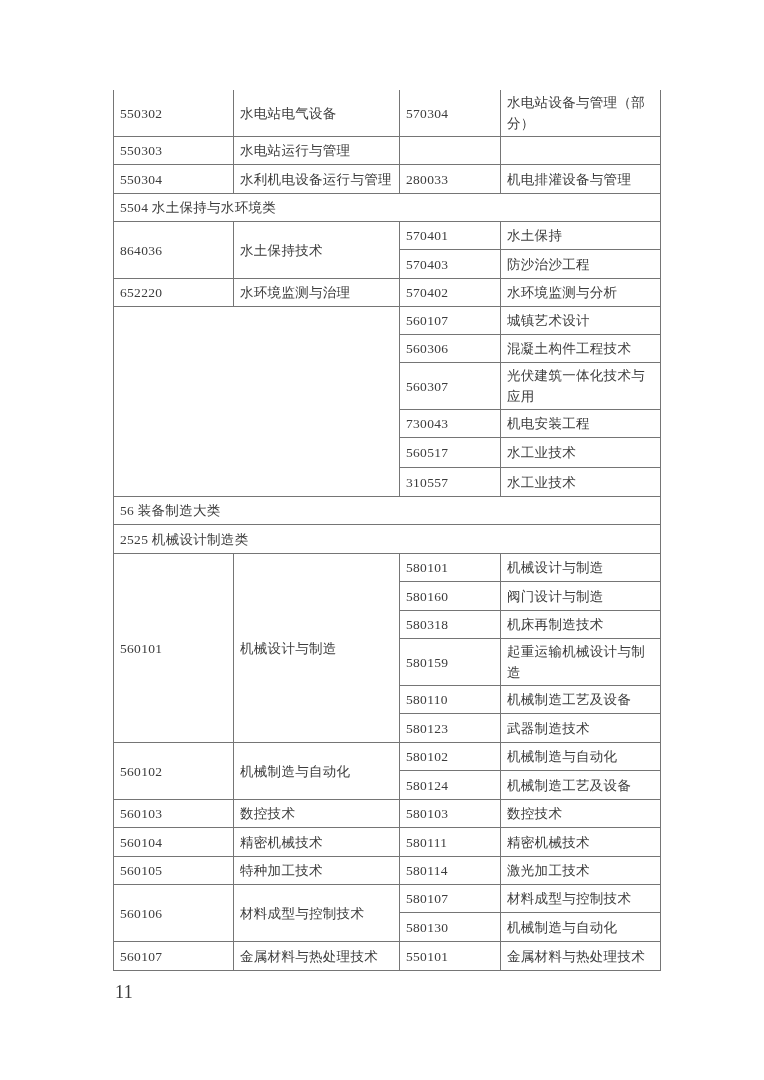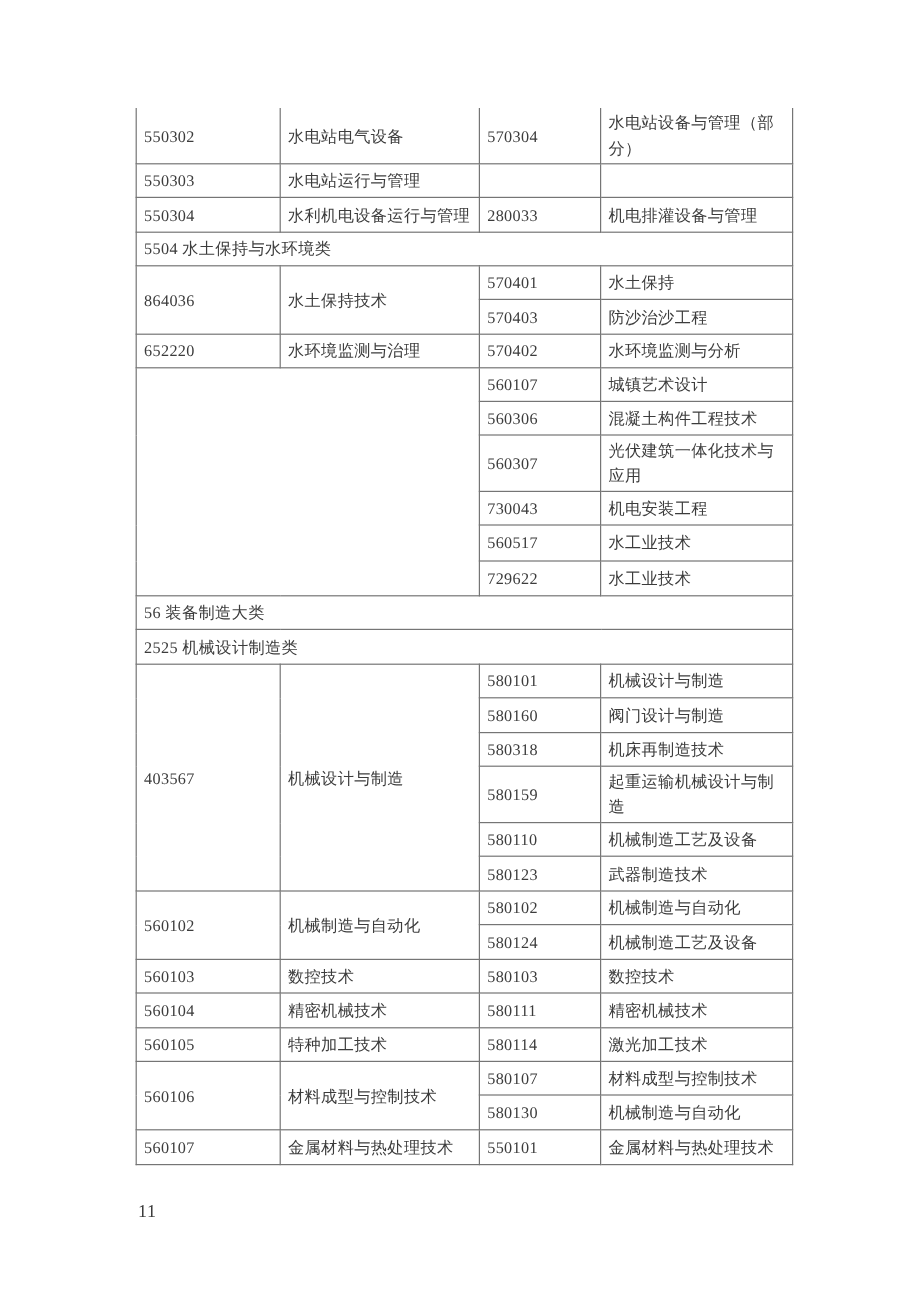--- a/index.html
+++ b/index.html
@@ -51,24 +51,23 @@
     white-space: normal;
   }
   table.mapping td.section {
     white-space: nowrap;
     overflow: hidden;
   }
   .page-number {
     position: absolute;
     left: 115px;
     top: 982px;
-    font-size: 15px;
+    font-size: 18px;
     color: #3c3c3c;
     letter-spacing: 0.5px;
-    margin-top: 20px;
   }
 </style>
 </head>
 <body>
 
 <div class="page">
 
   <table class="mapping">
     <colgroup>
       <col style="width:120px">
@@ -129,31 +128,31 @@
         </tr>
         <tr style="height: 28px;">
           <td class="code">730043</td>
           <td class="name">机电安装工程</td>
         </tr>
         <tr style="height: 30px;">
           <td class="code">560517</td>
           <td class="name">水工业技术</td>
         </tr>
         <tr style="height: 29px;">
-          <td class="code">729622</td>
+          <td class="code">310557</td>
           <td class="name">水工业技术</td>
         </tr>
         <tr style="height: 28px;">
           <td colspan="4" class="section">56 装备制造大类</td>
         </tr>
         <tr style="height: 29px;">
           <td colspan="4" class="section">2525 机械设计制造类</td>
         </tr>
         <tr style="height: 28px;">
-          <td rowspan="6" class="code">403567</td>
+          <td rowspan="6" class="code">560101</td>
           <td rowspan="6" class="name">机械设计与制造</td>
           <td class="code">580101</td>
           <td class="name">机械设计与制造</td>
         </tr>
         <tr style="height: 29px;">
           <td class="code">580160</td>
           <td class="name">阀门设计与制造</td>
         </tr>
         <tr style="height: 28px;">
           <td class="code">580318</td>

